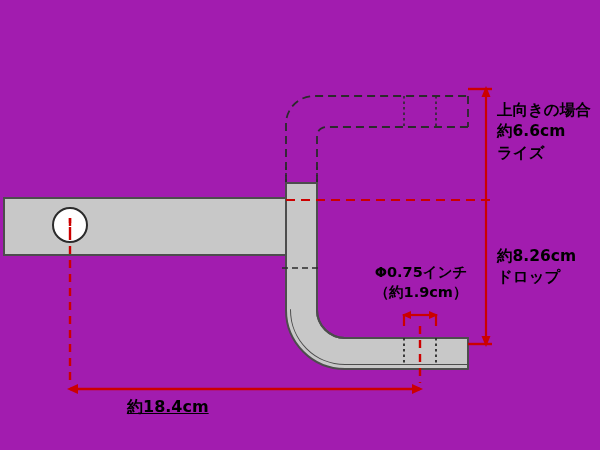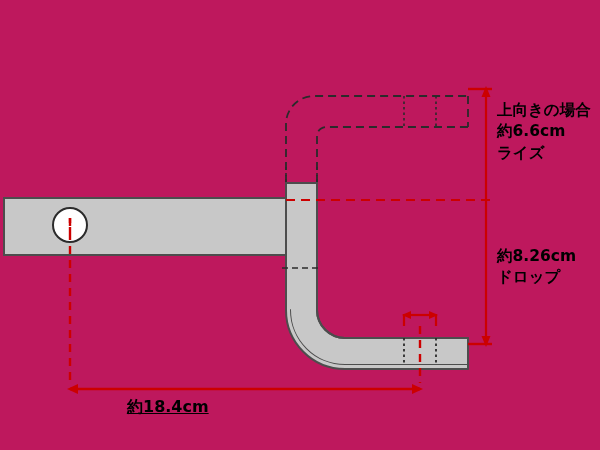--- a/index.html
+++ b/index.html
@@ -10,21 +10,21 @@
   body {
     width: 600px;
     height: 450px;
     font-family: "DejaVu Sans", "Liberation Sans", sans-serif;
     overflow: hidden;
   }
   #diagram-root {
     position: relative;
     width: 600px;
     height: 450px;
-    background: #be185d;
+    background: #a21caf;
   }
   svg.drawing {
     position: absolute;
     top: 0;
     left: 0;
     width: 600px;
     height: 450px;
   }
   .anno {
     position: absolute;
@@ -163,16 +163,20 @@
     <div>上向きの場合</div>
     <div>約6.6cm</div>
     <div>ライズ</div>
   </div>
 
   <div class="anno anno-right" style="left:497px; top:246px;">
     <div>約8.26cm</div>
     <div>ドロップ</div>
   </div>
 
+  <div class="anno anno-center" style="left:356px; top:262px; width:130px;">
+    <div>Φ0.75インチ</div>
+    <div>（約1.9cm）</div>
+  </div>
 
   <div class="anno anno-width" style="left:127px; top:396px;text-decoration:underline;">約18.4cm</div>
 
 </div>
 
 </body></html>

